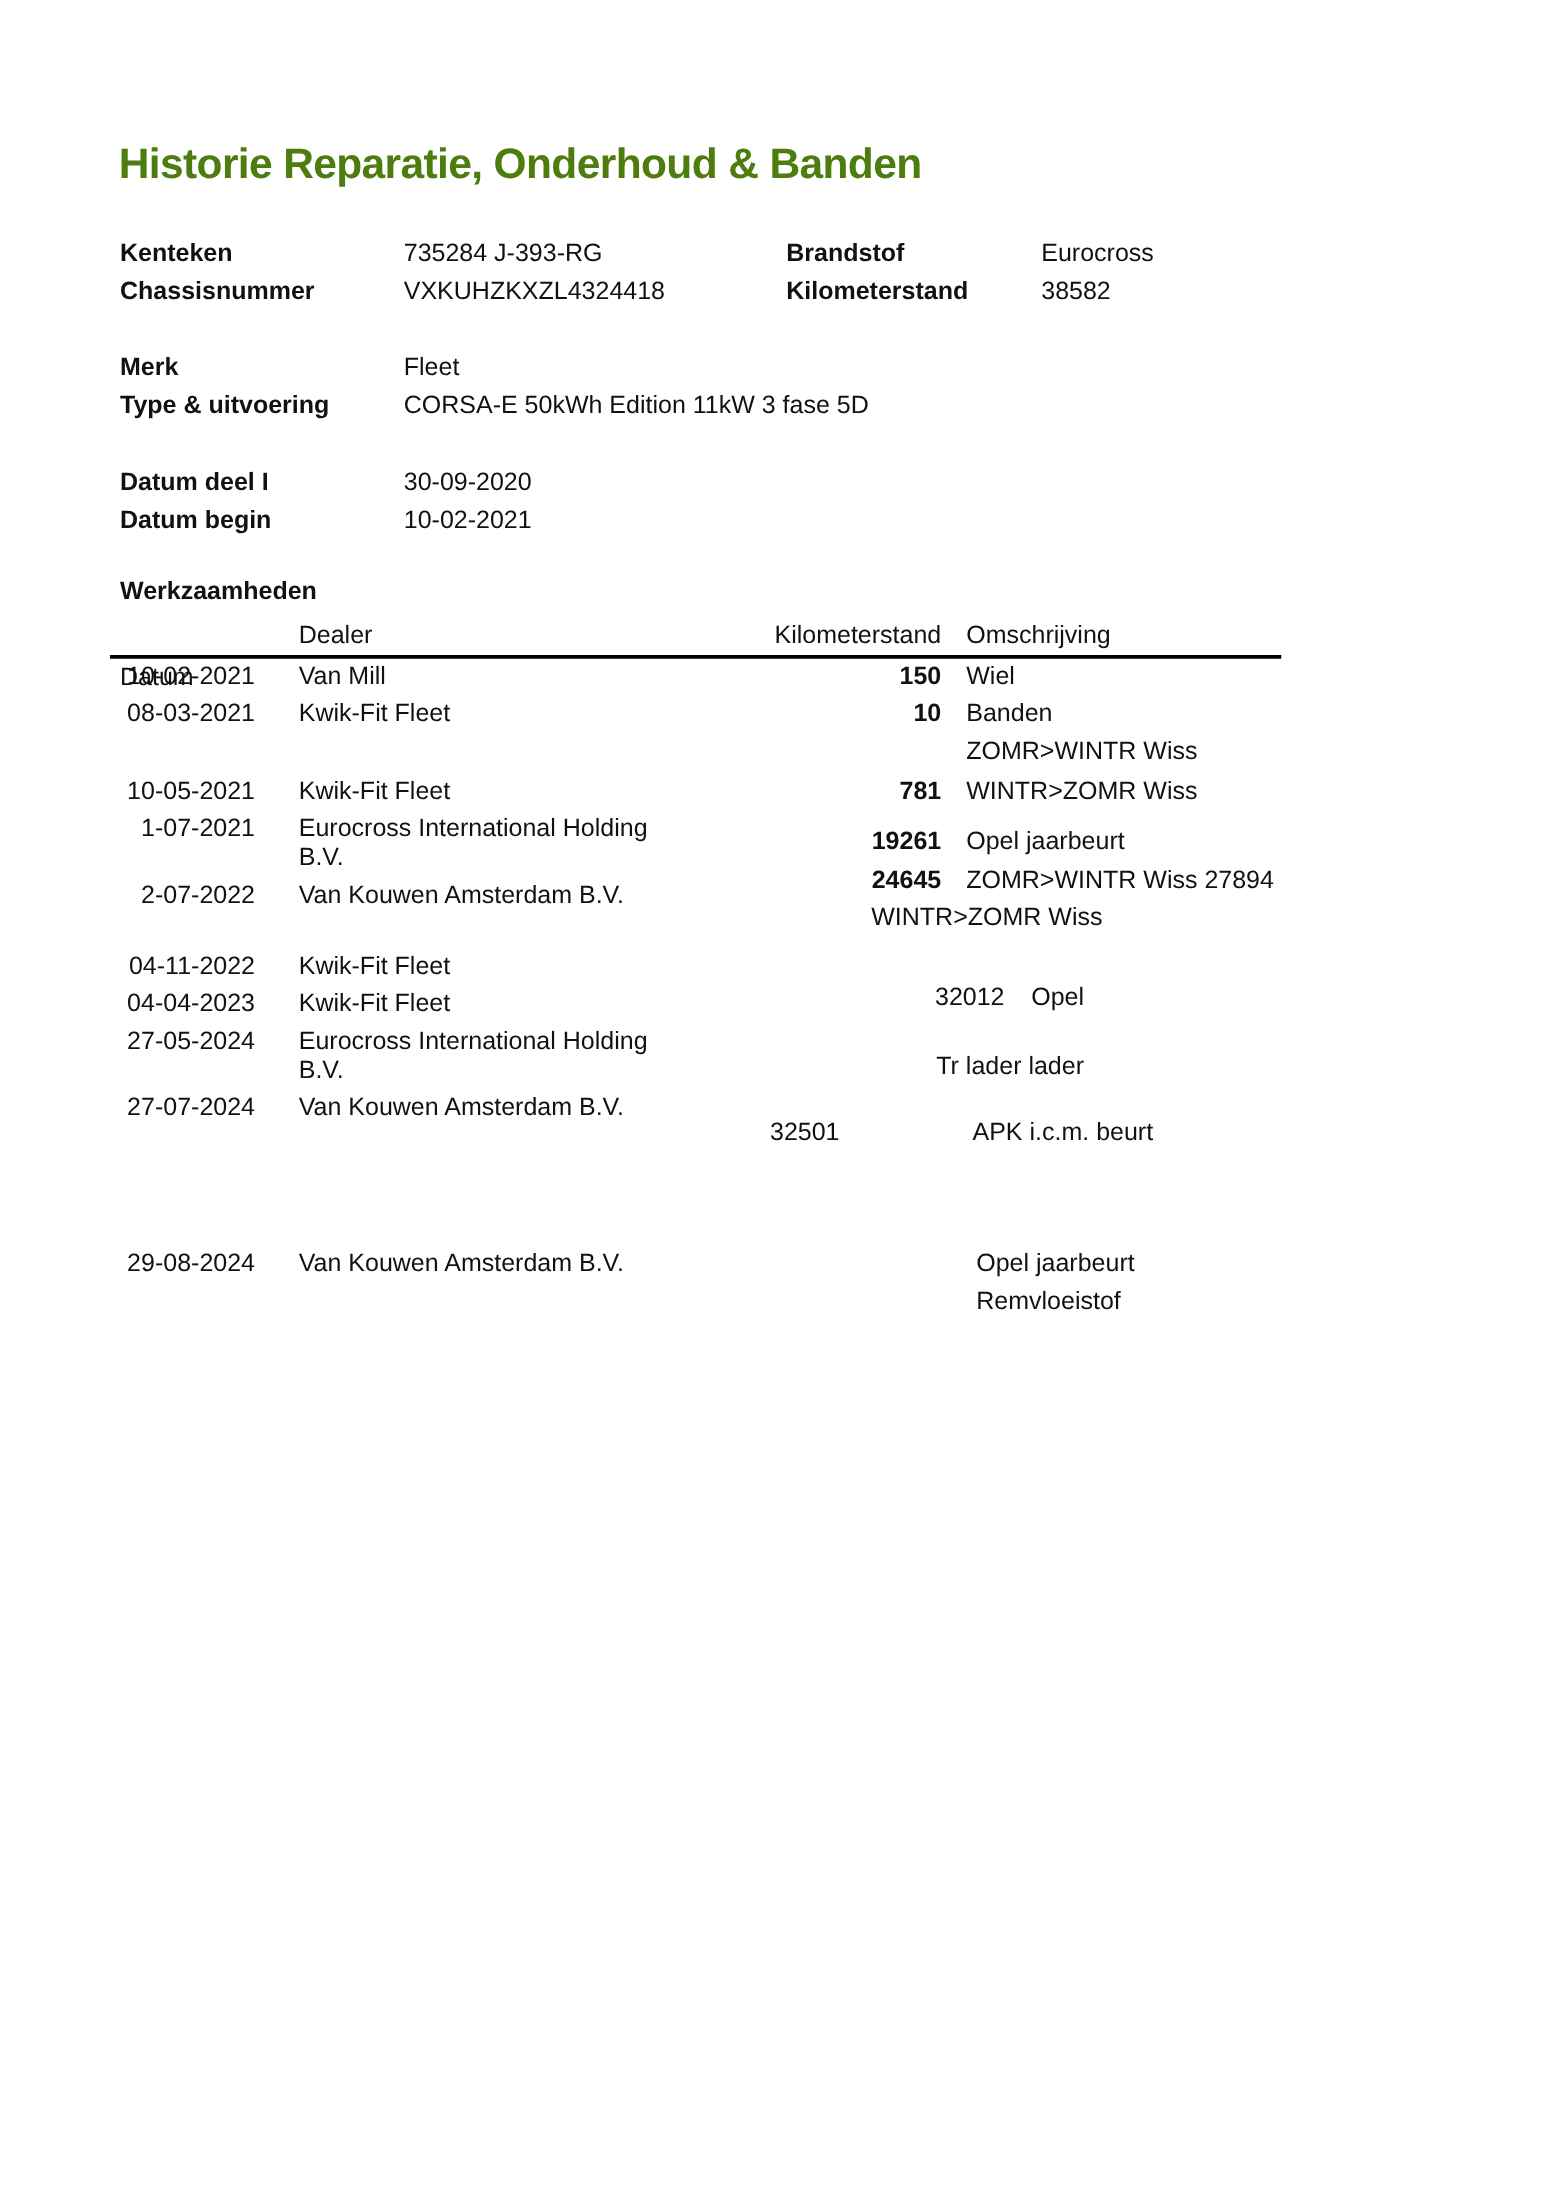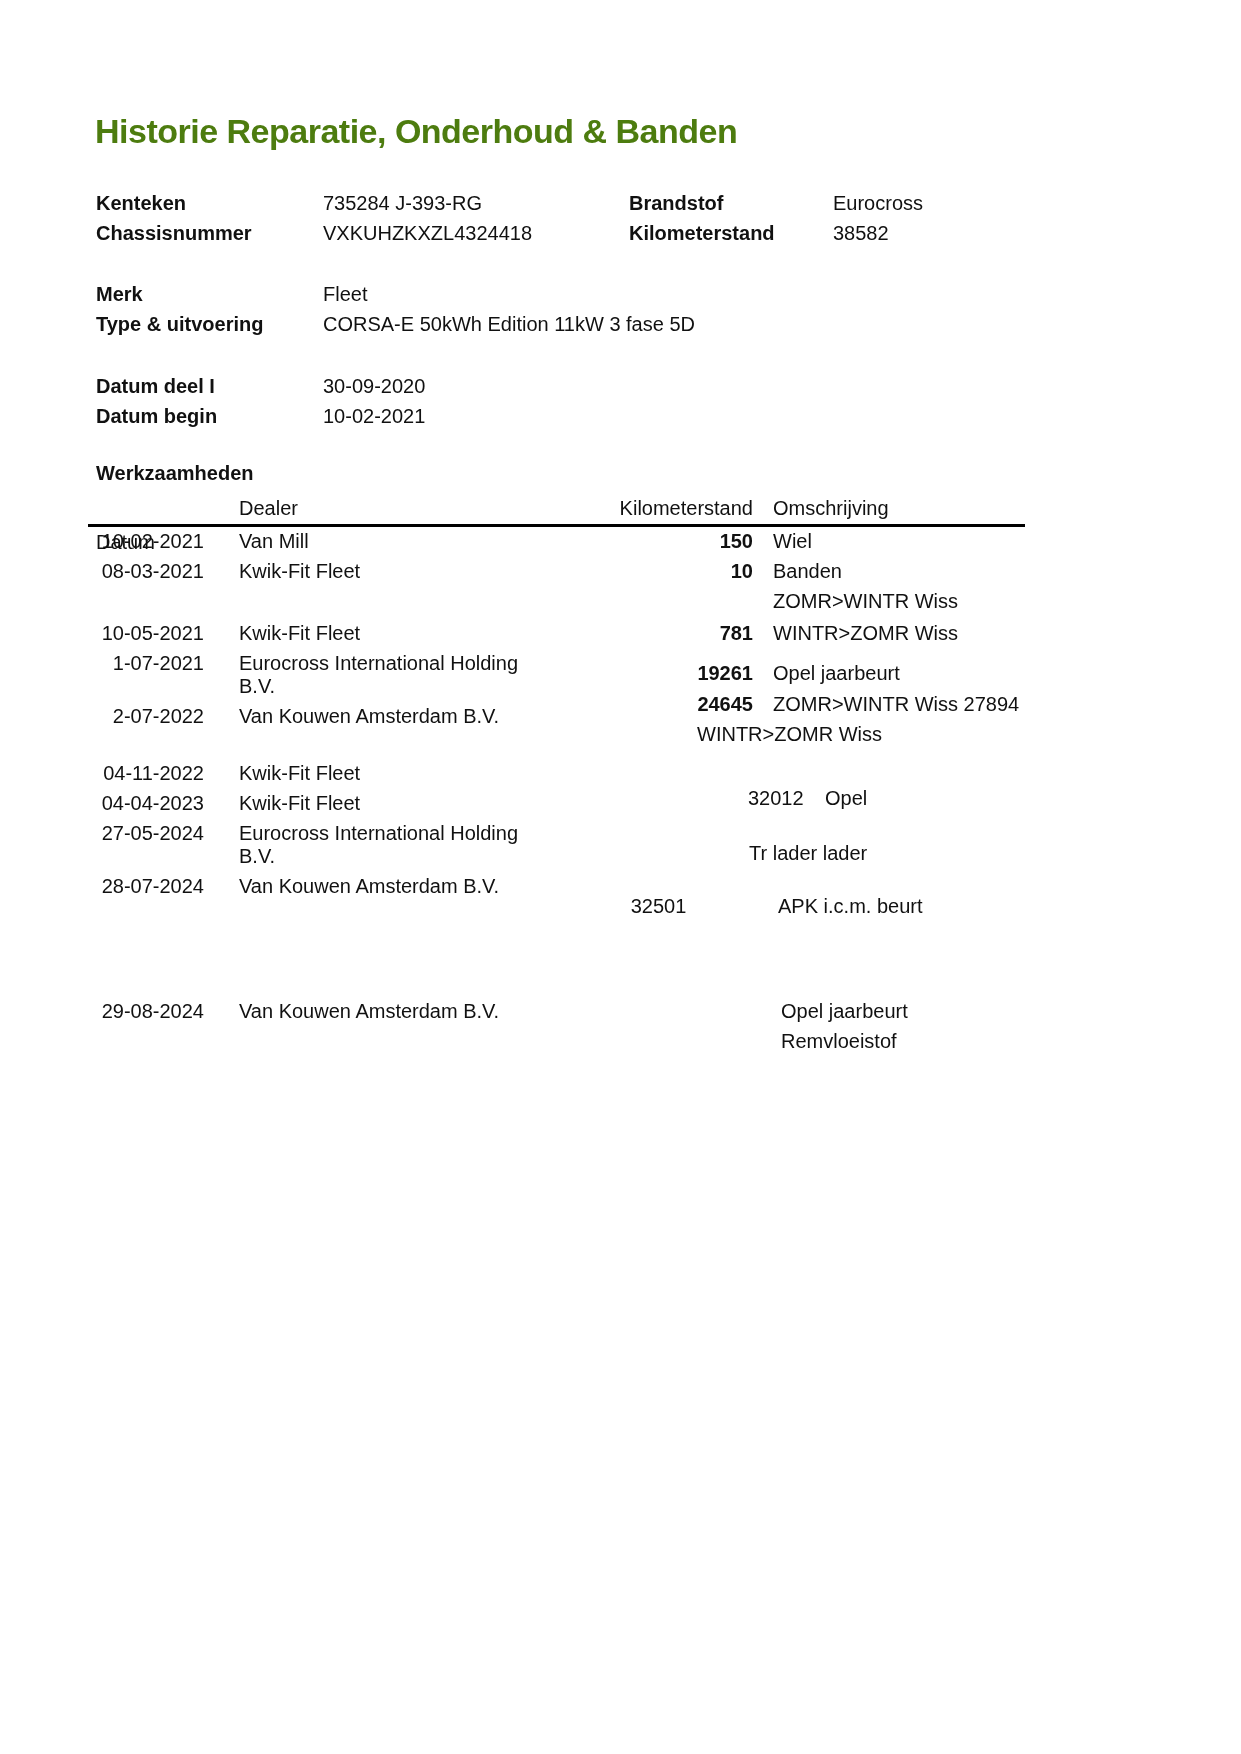--- a/index.html
+++ b/index.html
@@ -128,23 +128,23 @@
 
   <div class="cell c-date" style="top:792px">04-04-2023</div>
   <div class="cell c-dealer" style="top:792px">Kwik-Fit Fleet</div>
   <div class="cell" style="top:787px; left:748px">32012</div>
   <div class="cell" style="top:787px; left:825px">Opel</div>
 
   <div class="cell c-date" style="top:822px">27-05-2024</div>
   <div class="cell c-dealer" style="top:822px">Eurocross International Holding B.V.</div>
   <div class="cell" style="top:842px; left:749px">Tr lader lader</div>
 
-  <div class="cell c-date" style="top:875px">28-07-2024</div>
+  <div class="cell c-date" style="top:875px">27-07-2024</div>
   <div class="cell c-dealer" style="top:875px">Van Kouwen Amsterdam B.V.</div>
-  <div class="cell" style="top:895px; left:582px; width:153px; text-align:center">32501</div>
+  <div class="cell" style="top:895px; left:616px; width:153px; text-align:left">32501</div>
   <div class="cell" style="top:895px; left:778px">APK i.c.m. beurt</div>
 
   <div class="cell c-date" style="top:1000px">29-08-2024</div>
   <div class="cell c-dealer" style="top:1000px">Van Kouwen Amsterdam B.V.</div>
   <div class="cell" style="top:1000px; left:781px">Opel jaarbeurt</div>
 
   <div class="cell" style="top:1030px; left:781px">Remvloeistof</div>
 
 </div>
 

